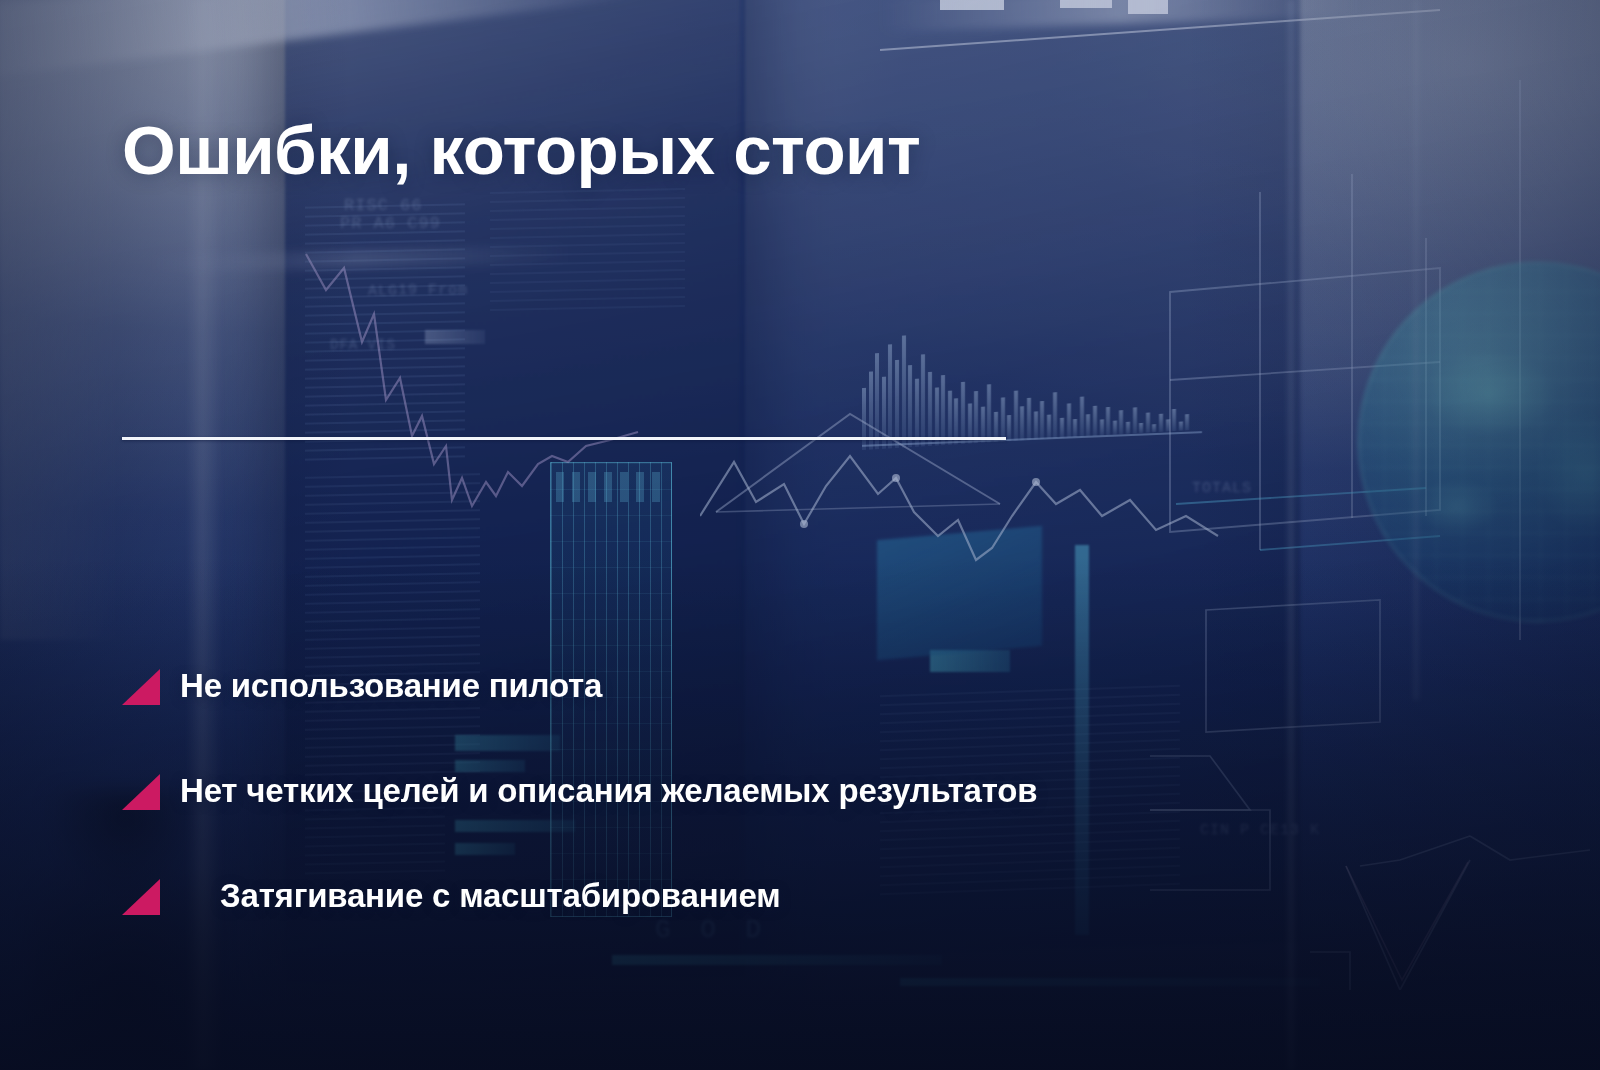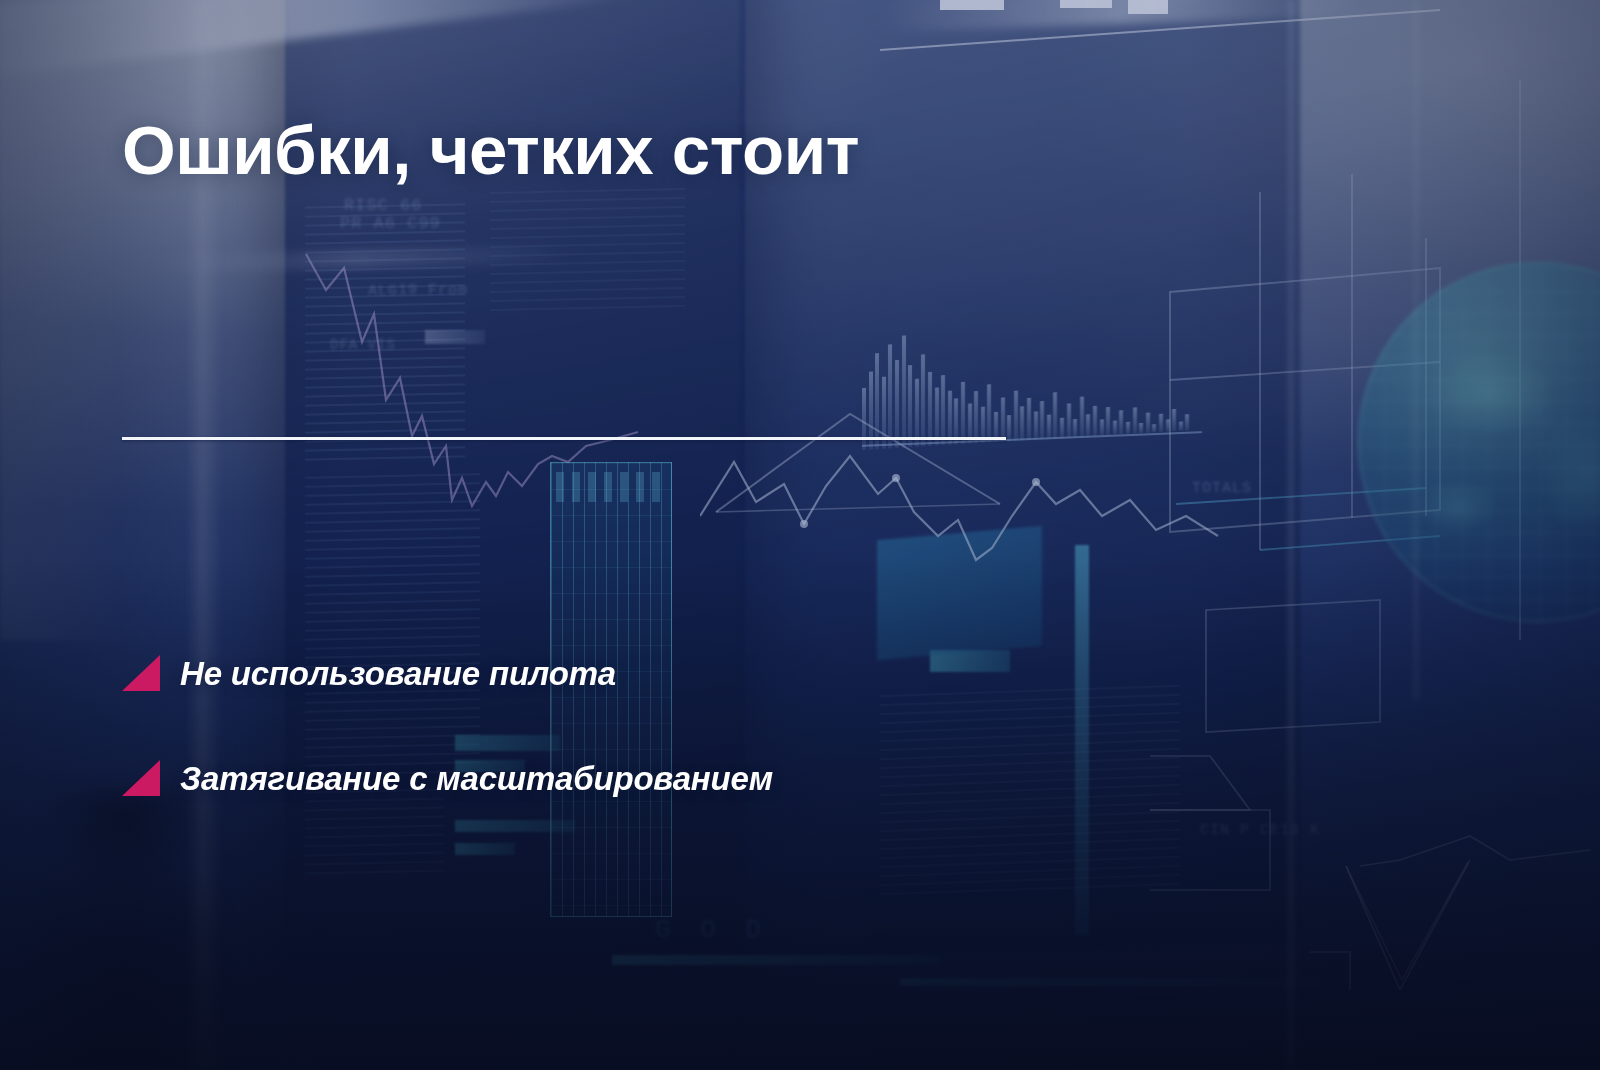--- a/index.html
+++ b/index.html
@@ -222,26 +222,25 @@
     left:122px; top:437px;
     width:884px; height:3px;
     background:#f2f5fa;
     box-shadow:0 1px 3px rgba(12,24,58,0.55);
   }
 
   .bullets { position:absolute; left:122px; top:655px; width:1400px; }
 
   .bullet {
     display:flex;
-    align-items:flex-start;
+    align-items:flex-end;
     height:50px;
     margin-bottom:55px;
-    font-style:italic;
-  }
-  .bullet:last-child { margin-bottom:0; }
+  }
+  .bullet:last-child { margin-bottom:0;gap:40px; }
 
   .bullet-marker {
     width:38px; height:36px;
     flex:0 0 38px;
     background:#cc1a62;
     clip-path:polygon(100% 0%, 100% 100%, 0% 100%);
     margin-right:20px;
   }
 
   .bullet-text {
@@ -420,33 +419,37 @@
     <div class="glyph" style="left:655px; top:915px; font-size:26px; letter-spacing:7px; color:rgba(120,185,225,0.26);">G O D</div>
     <div class="glyph" style="left:1200px; top:822px; font-size:15px;">CIN P CE13 K</div>
 
     <div class="bg-tint"></div>
     <div class="bg-vignette"></div>
   </div>
 
   <div class="content">
 
     <h1 class="title">
-      <span>Ошибки, четких стоит</span><br>
+      <span>Ошибки, которых стоит</span><br>
       <br>
     </h1>
 
     <div class="divider"></div>
 
     <div class="bullets">
 
       <div class="bullet">
         <span class="bullet-marker"></span>
         <span class="bullet-text">Не использование пилота</span>
       </div>
 
+      <div class="bullet">
+        <span class="bullet-marker"></span>
+        <span class="bullet-text">Нет четких целей и описания желаемых результатов</span>
+      </div>
 
       <div class="bullet">
         <span class="bullet-marker"></span>
         <span class="bullet-text">Затягивание с масштабированием</span>
       </div>
 
     </div>
   </div>
 </div>
 

